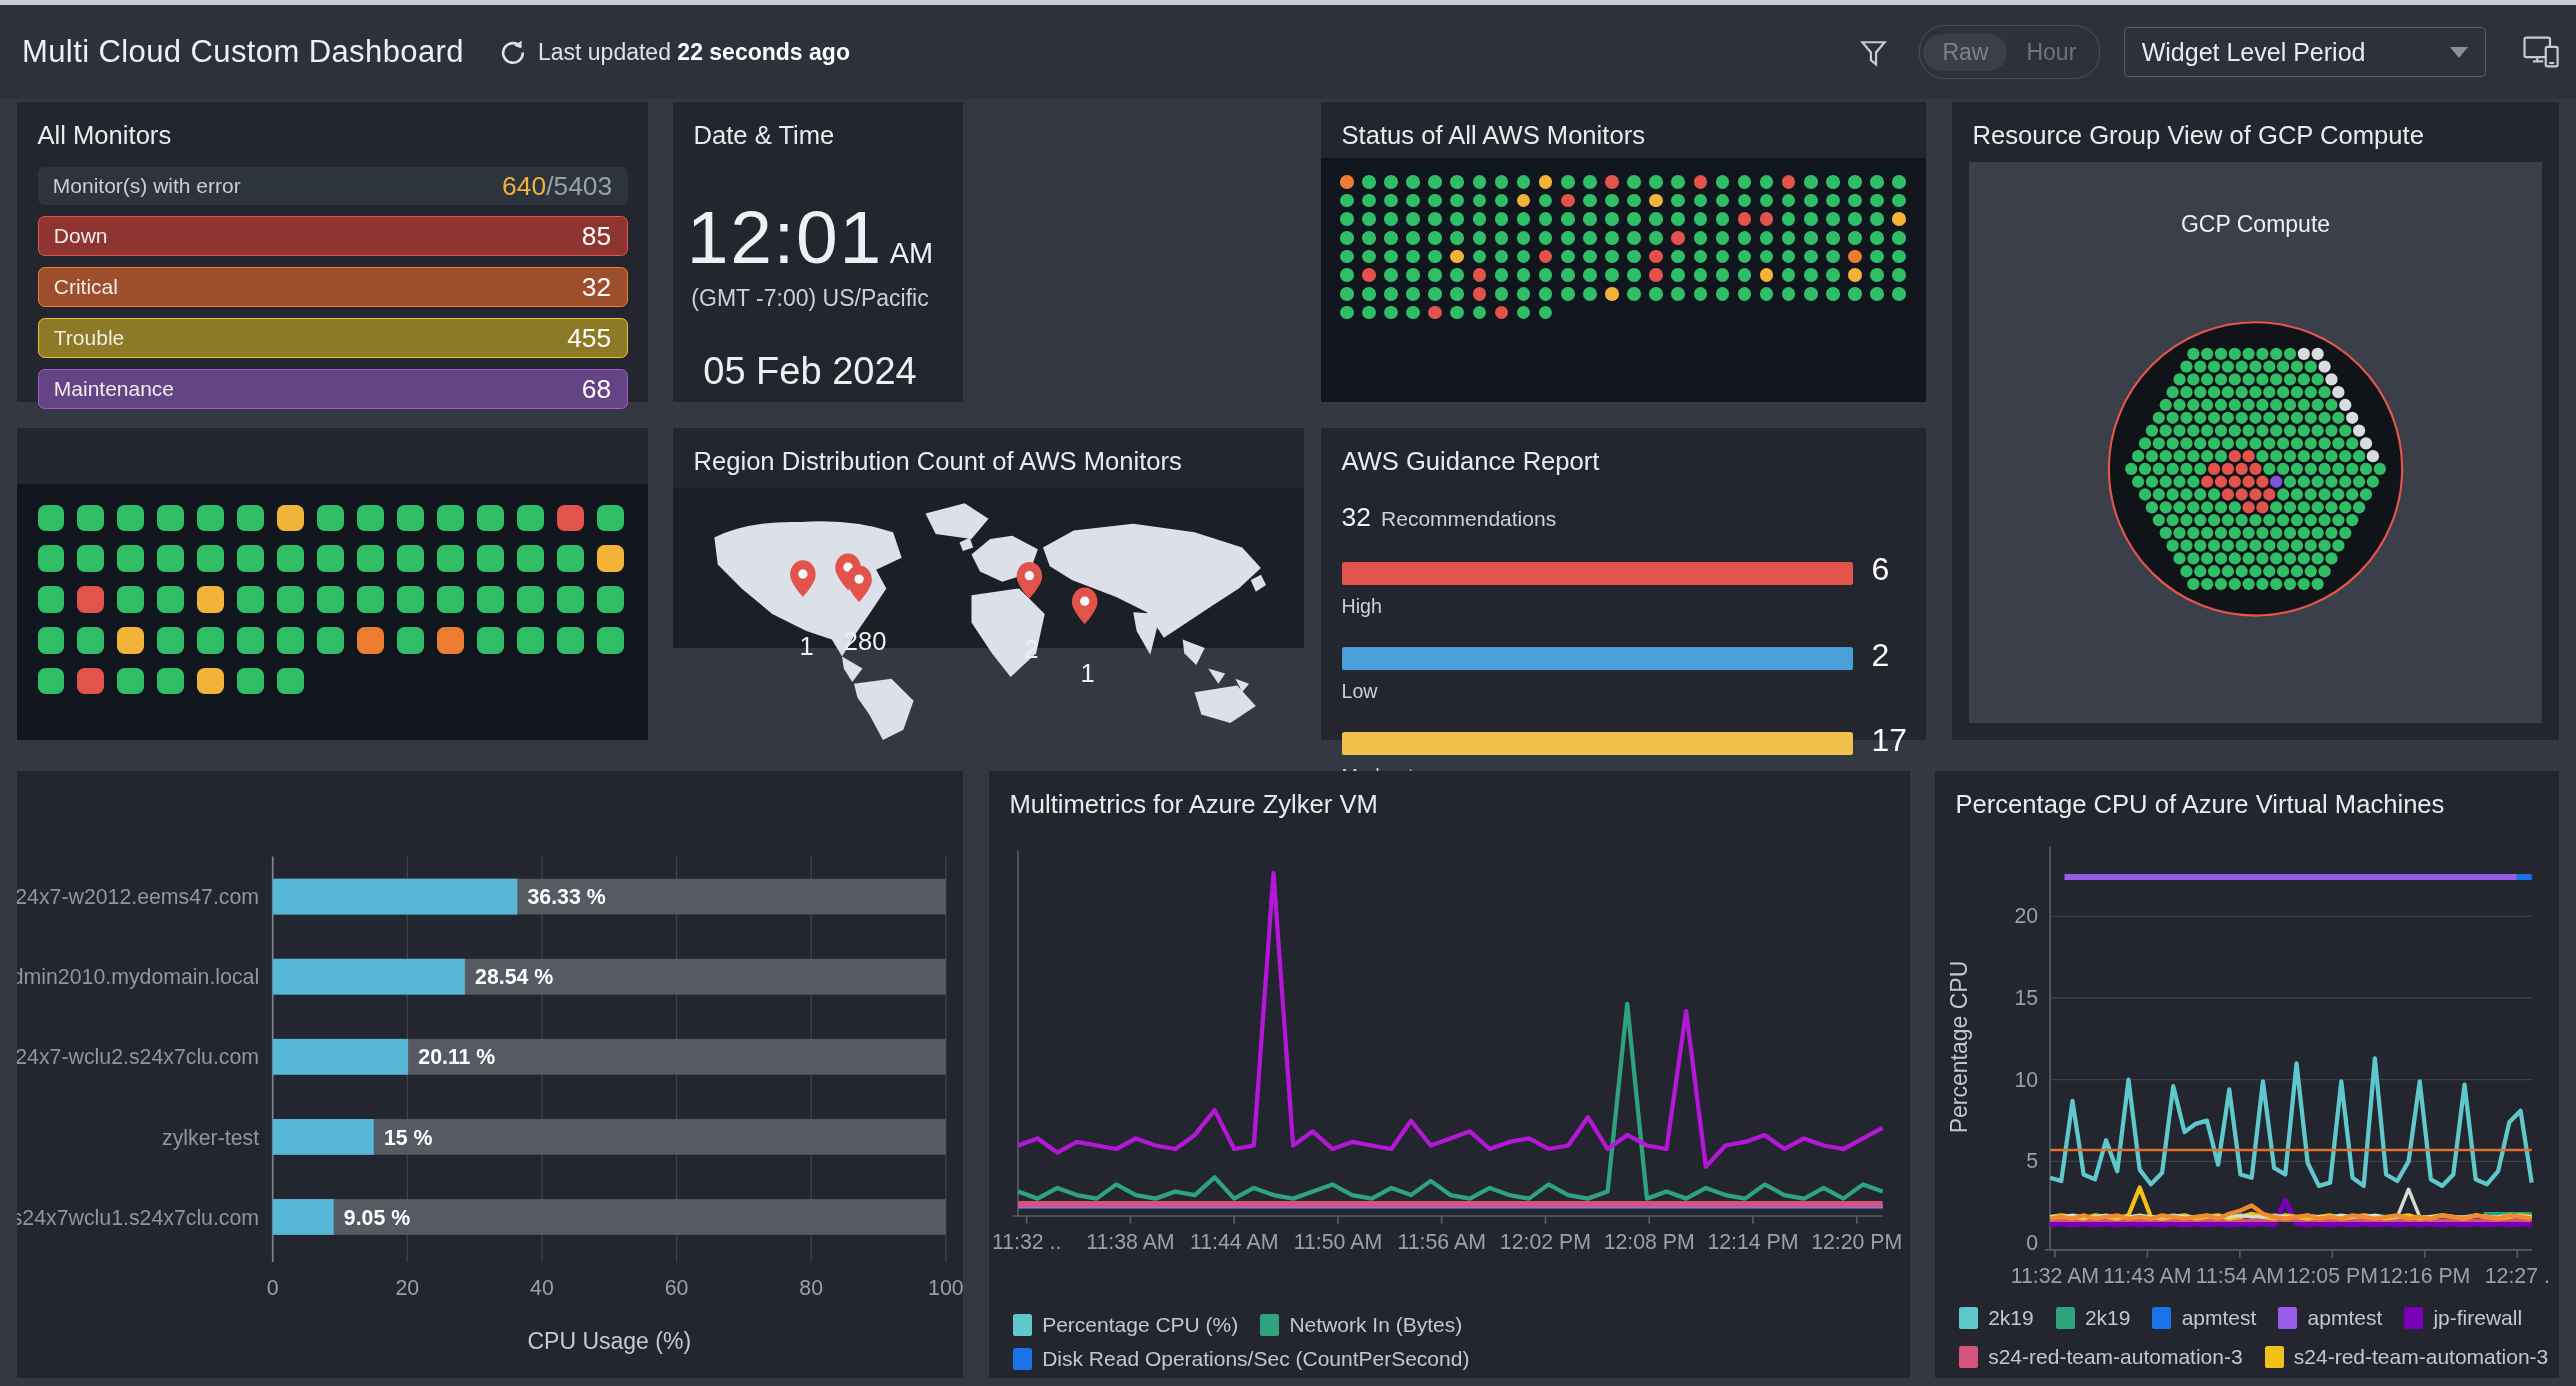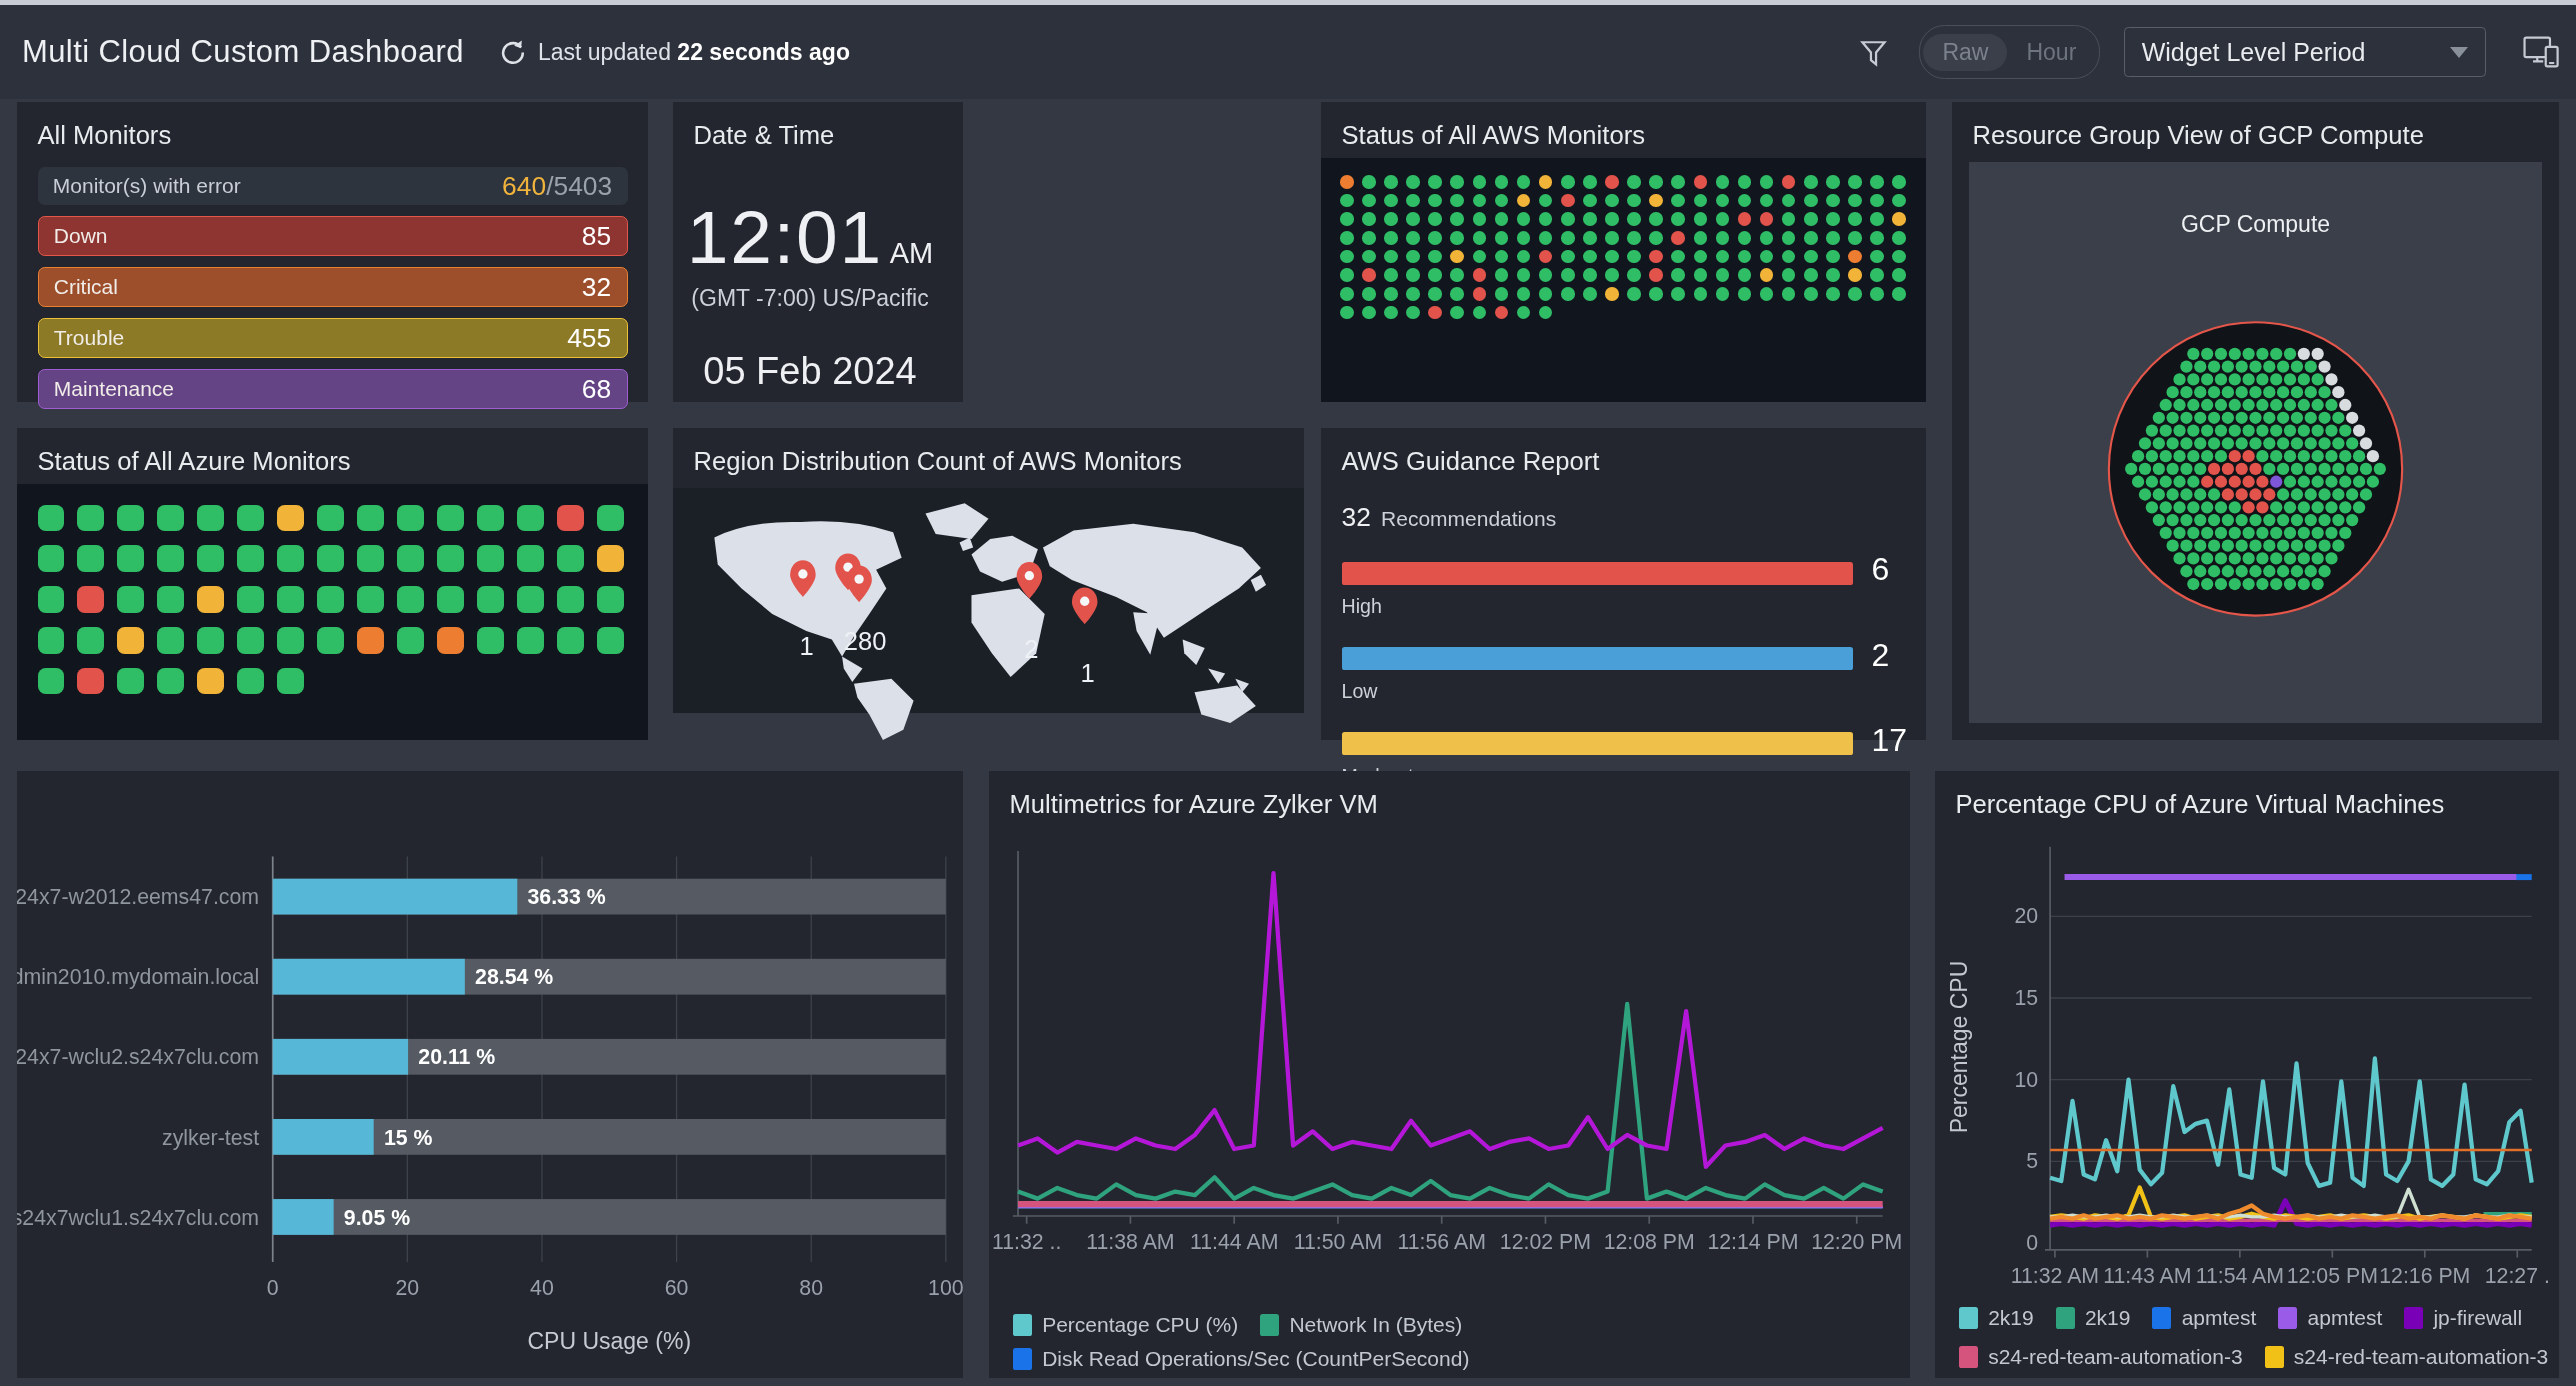--- a/index.html
+++ b/index.html
@@ -637,21 +637,20 @@
           <circle cx="344.1" cy="495" r="7.2" fill="#2fbe66"></circle>
           <circle cx="360.3" cy="495" r="7.2" fill="#2fbe66"></circle>
           <circle cx="376.5" cy="495" r="7.2" fill="#2fbe66"></circle>
           <circle cx="392.70000000000005" cy="495" r="7.2" fill="#2fbe66"></circle>
           <circle cx="408.9" cy="495" r="7.2" fill="#2fbe66"></circle>
         </svg>
     </div>
   </div>
 
   <div class="widget" id="w-azure" style="left:17px;top:428px;width:631px;height:312px;">
-    <div class="w-title">Status of All Azure Monitors</div>
     <div class="grid-body" style="top:56px;">
       <div id="azure-grid" style="padding:20.5px 20.5px;">
           <div class="sqrow">
             <div class="sq" style="background: rgb(47, 190, 102);"></div>
             <div class="sq" style="background: rgb(47, 190, 102);"></div>
             <div class="sq" style="background: rgb(47, 190, 102);"></div>
             <div class="sq" style="background: rgb(47, 190, 102);"></div>
             <div class="sq" style="background: rgb(47, 190, 102);"></div>
             <div class="sq" style="background: rgb(47, 190, 102);"></div>
             <div class="sq" style="background: rgb(242, 180, 56);"></div>
@@ -721,21 +720,21 @@
             <div class="sq" style="background: rgb(47, 190, 102);"></div>
             <div class="sq" style="background: rgb(47, 190, 102);"></div>
             <div class="sq" style="background: rgb(242, 180, 56);"></div>
             <div class="sq" style="background: rgb(47, 190, 102);"></div>
             <div class="sq" style="background: rgb(47, 190, 102);"></div>
           </div>
         </div>
     </div>
   </div>
 
-  <div class="widget" id="w-map" style="left:673px;top:428px;width:631px;height:285px;">
+  <div class="widget" id="w-map" style="left:673px;top:428px;width:631px;height:220px;">
     <div class="w-title">Region Distribution Count of AWS Monitors</div>
     <div class="map-body">
       <svg id="map-svg" width="631" height="252" viewBox="0 0 740 296">
         <g fill="#dce1e9">
           <path d="M296 30 L342 18 L370 36 L350 60 L308 54 Z"></path>
           <path d="M48 58 Q90 38 150 40 Q210 36 258 52 L268 82 L238 96 L250 118 L230 148 L212 174 L198 198 L186 178 L156 168 L116 148 L80 118 L52 90 Z"></path>
           <path d="M198 198 L222 212 L210 228 L200 212 Z"></path>
           <path d="M212 230 L256 224 L282 250 L270 284 L246 296 L230 266 L216 246 Z"></path>
           <path d="M336 64 L348 58 L352 70 L340 74 Z"></path>
           <path d="M350 78 L372 60 L398 56 L428 72 L418 100 L386 110 L360 98 Z"></path>

